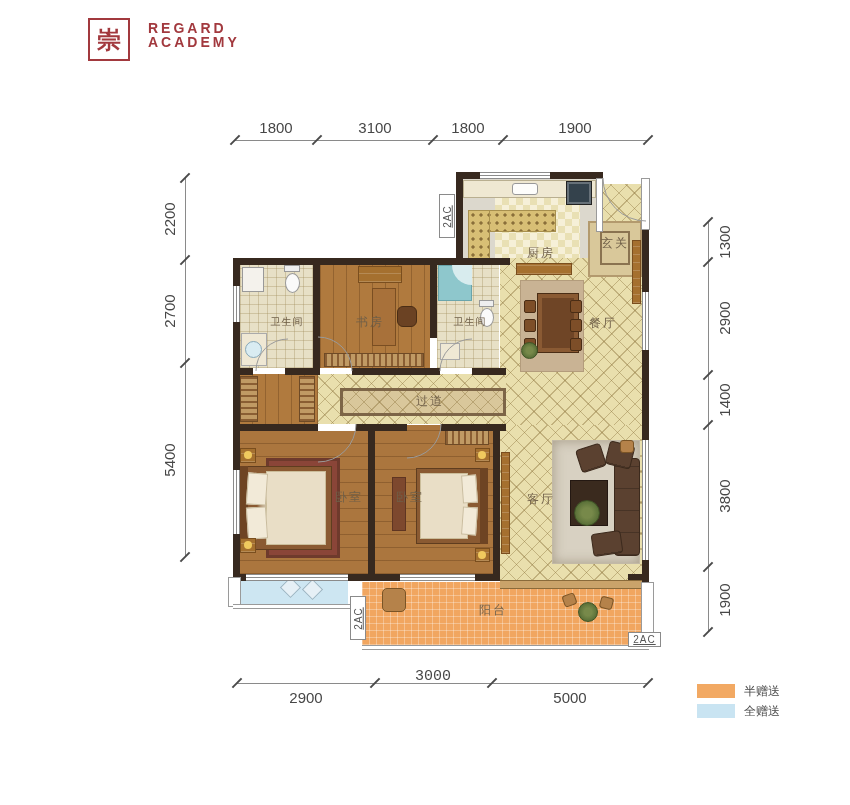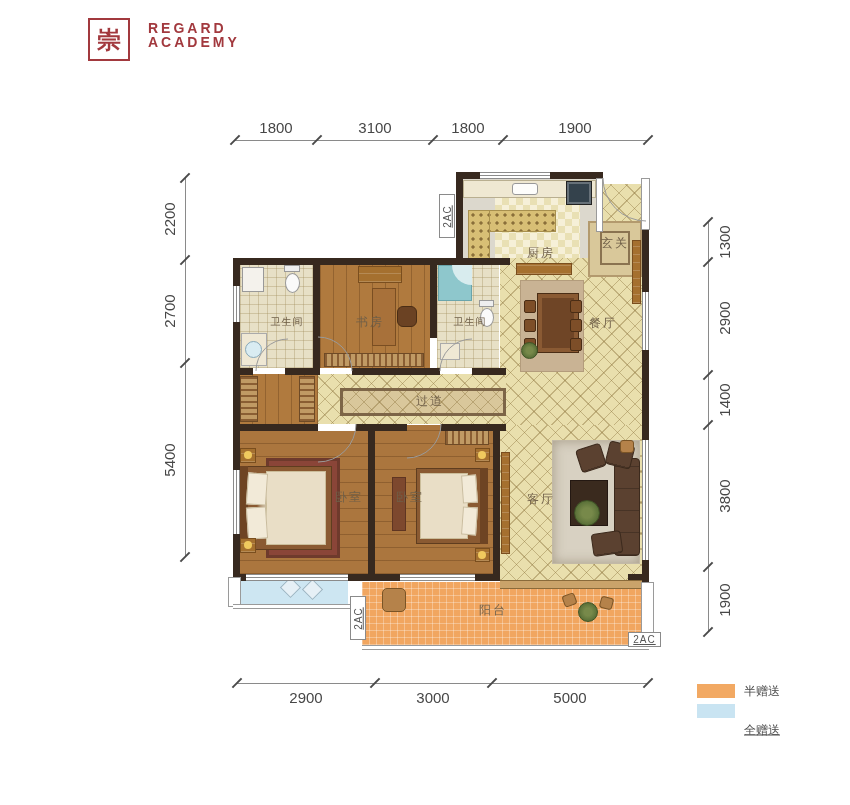--- a/index.html
+++ b/index.html
@@ -269,21 +269,21 @@
   <span class="dimlbl rot" style="left:724px;top:400px;">1400</span>
   <span class="dimlbl rot" style="left:724px;top:496px;">3800</span>
   <span class="dimlbl rot" style="left:724px;top:600px;">1900</span>
 
   <div class="A dline" style="left:237px;top:683px;width:411px;height:1px;"></div>
   <span class="tick" style="left:237px;top:683px;"></span>
   <span class="tick" style="left:375px;top:683px;"></span>
   <span class="tick" style="left:492px;top:683px;"></span>
   <span class="tick" style="left:648px;top:683px;"></span>
   <span class="dimlbl" style="left:306px;top:697px;">2900</span>
-  <span class="dimlbl" style="left:433px;top:697px;">3000</span>
+  <span class="dimlbl" style="left:433px;top:676px;font-family:Liberation Mono, monospace;">3000</span>
   <span class="dimlbl" style="left:570px;top:697px;">5000</span>
 
   <div class="A" style="left: 697px; top: 684px; width: 38px; height: 14px; background: rgb(242, 169, 99);"></div>
   <span class="legend-lbl" style="left:744px;top:691px;">半赠送</span>
   <div class="A" style="left: 697px; top: 704px; width: 38px; height: 14px; background: rgb(201, 228, 242);"></div>
-  <span class="legend-lbl" style="left:744px;top:730px;text-decoration:underline;">全赠送</span>
+  <span class="legend-lbl" style="left:744px;top:711px;">全赠送</span>
 
 </div>
 
 </body></html>

